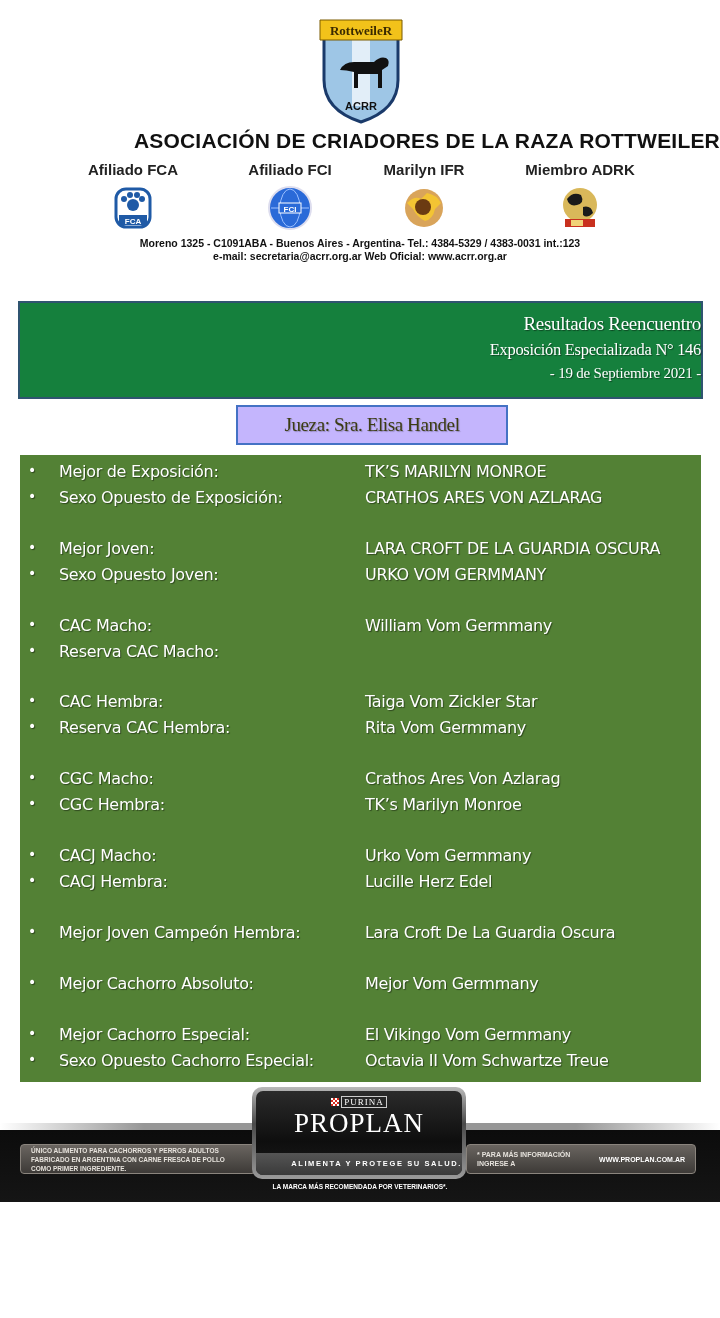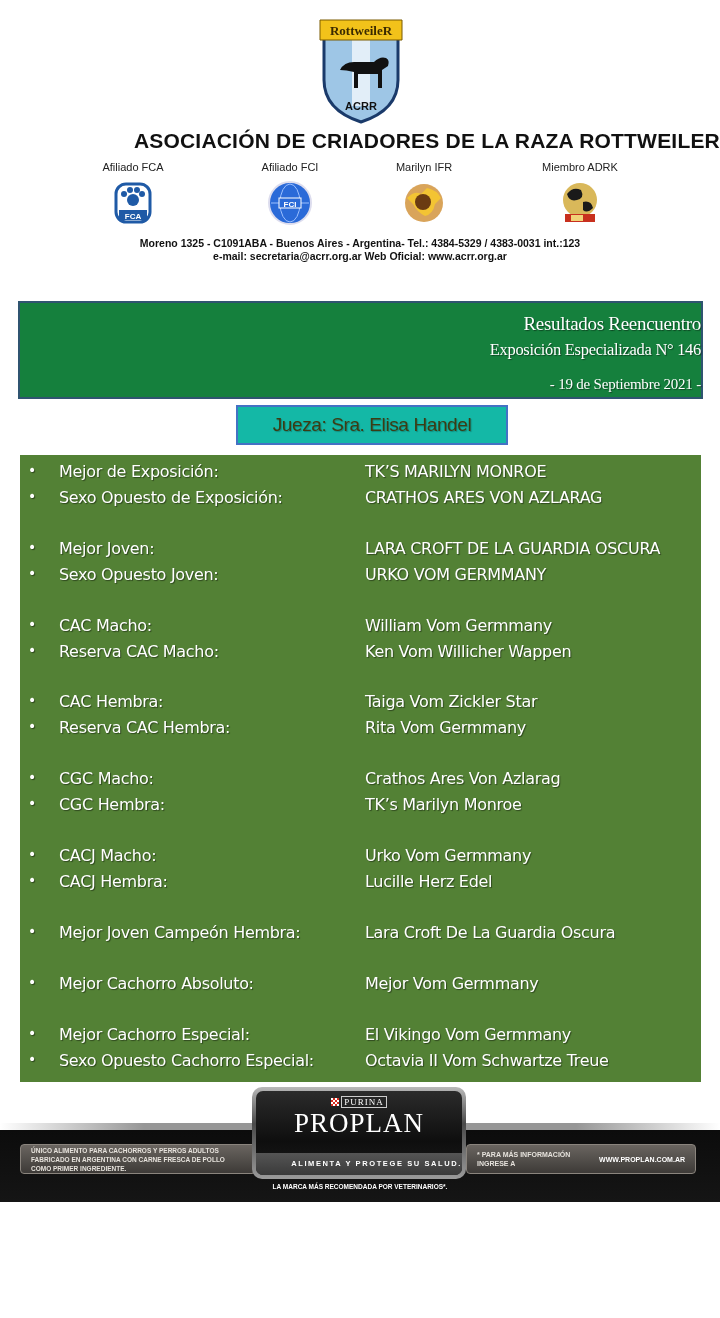--- a/index.html
+++ b/index.html
@@ -9,41 +9,41 @@
   }
   .abs { position: absolute; }
 
   
   #logo { left: 318px; top: 18px; width: 86px; height: 106px; }
   #org-title {
     left: 0; width: 720px; top: 129px; text-align: right;
     font-family: "Liberation Sans", sans-serif; font-weight: bold; font-size: 21px; color: #111; letter-spacing: 0.2px;
   }
   .aff { position: absolute; top: 161px; width: 120px; text-align: center; }
-  .aff .lbl { font-size: 11px; font-weight: normal; color: #222; }
+  .aff .lbl { font-size: 15px; font-weight: bold; color: #222; }
   .aff .badge { margin: 7px auto 0; width: 46px; height: 46px; }
   #address {
     left: 0; width: 720px; top: 237px; text-align: center; font-size: 10.5px; font-weight: bold; color: #111; line-height: 13px;
   }
 
   
   #header-box {
     left: 18px; top: 301px; width: 681px; height: 94px; background: #15803d;
     border: 2px solid #2f5470; box-sizing: content-box; text-align: right; color: #fff;
     font-family: Liberation Serif, serif; text-shadow: 1px 1px 1px rgba(0,0,0,0.45);
   }
   #header-box .t1 { font-size: 19px; margin-top: 10px; letter-spacing: -0.3px; }
   #header-box .t2 { font-size: 16.5px; margin-top: 5px; letter-spacing: -0.3px; margin-left: 28px; }
-  #header-box .t3 { font-size: 15px; margin-top: 16px; letter-spacing: -0.2px; }
+  #header-box .t3 { font-size: 15px; margin-top: 5px; letter-spacing: -0.2px; }
 
   
   #judge-box {
-    left: 236px; top: 405px; width: 272px; height: 40px; background: #14b8a6;
+    left: 236px; top: 405px; width: 272px; height: 40px; background: #c4b5fd;
     border: 2px solid #4472c4; box-sizing: border-box; text-align: center;
-    font-family: Liberation Sans, sans-serif; font-size: 19px; color: #3c3c14; line-height: 36px;
+    font-family: Liberation Serif, serif; font-size: 19px; color: #3c3c14; line-height: 36px;
     text-shadow: 1px 1px 1px rgba(0,0,0,0.25); letter-spacing: -0.4px;
   }
 
   
   #results {
     left: 20px; top: 455px; width: 681px; height: 627px; background: #538135;
     color: #fff; font-family: "DejaVu Sans", sans-serif; text-shadow: 1px 1px 1px rgba(0,0,0,0.45);
   }
   .row { position: absolute; left: 0; width: 681px; height: 26px; font-size: 16px; letter-spacing: -0.3px; }
   .row .bullet { position: absolute; left: 8px; top: 2px; font-size: 14px; }
@@ -195,21 +195,20 @@
     </div>
 
   <div class="row" style="top:159px">
       <span class="bullet">•</span>
       <span class="cat">CAC Macho:</span>
       <span class="win">William Vom Germmany</span>
     </div>
   <div class="row" style="top:185px">
       <span class="bullet">•</span>
       <span class="cat">Reserva  CAC Macho:</span>
-      <span class="win">Ken Vom Willicher Wappen</span>
     </div>
 
   <div class="row" style="top:235px">
       <span class="bullet">•</span>
       <span class="cat">CAC Hembra:</span>
       <span class="win">Taiga Vom Zickler Star</span>
     </div>
   <div class="row" style="top:261px">
       <span class="bullet">•</span>
       <span class="cat">Reserva  CAC Hembra:</span>

